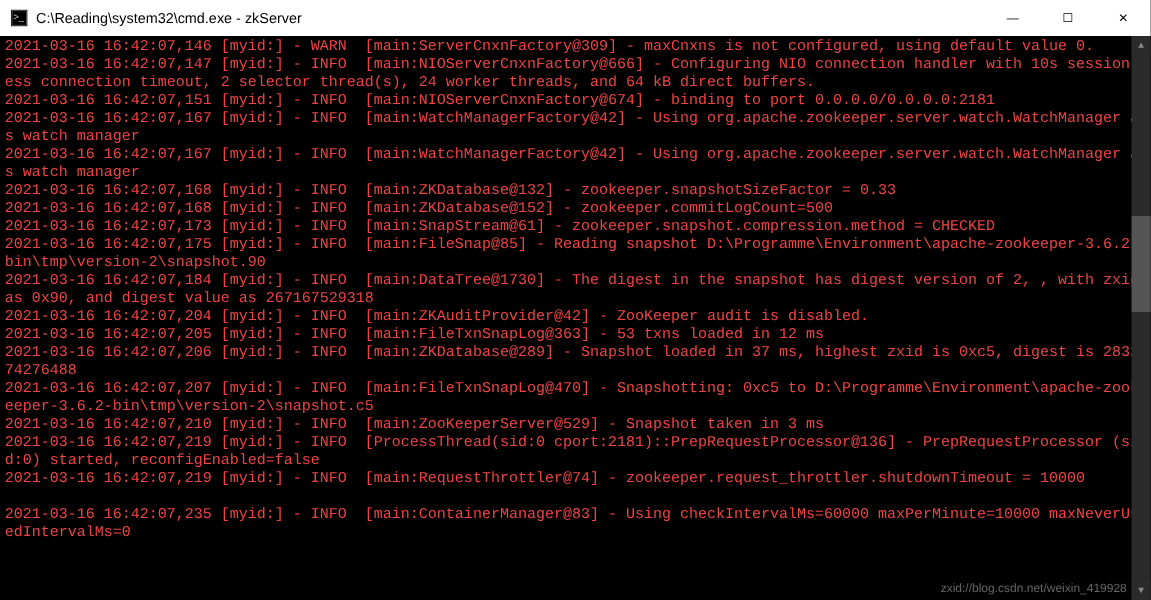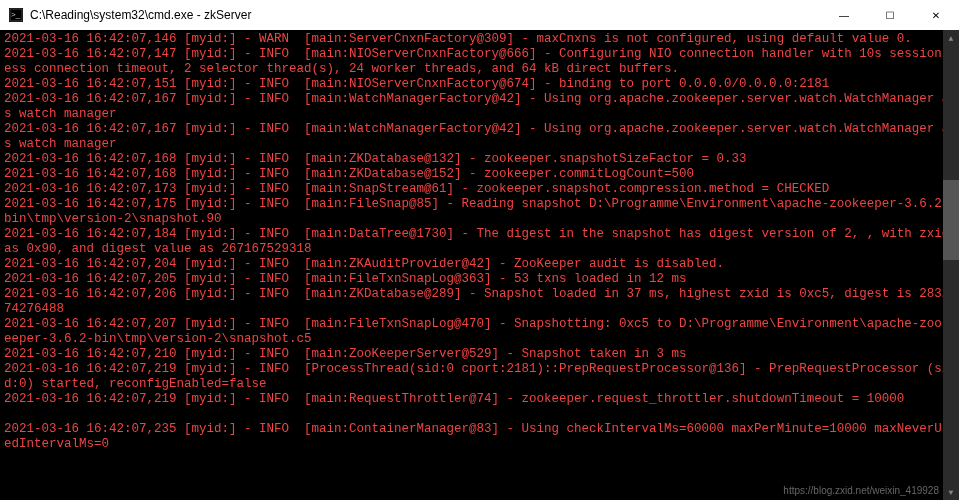--- a/index.html
+++ b/index.html
@@ -129,13 +129,13 @@
 2021-03-16 16:42:07,219 [myid:] - INFO  [main:RequestThrottler@74] - zookeeper.request_throttler.shutdownTimeout = 10000
 
 2021-03-16 16:42:07,235 [myid:] - INFO  [main:ContainerManager@83] - Using checkIntervalMs=60000 maxPerMinute=10000 maxNeverUsedIntervalMs=0</div>
 
 <div class="scrollbar">
   <div class="scroll-up">▲</div>
   <div class="scroll-thumb"></div>
   <div class="scroll-down">▼</div>
 </div>
 
-<div class="watermark">https://blog.zxid.net/weixin_419928</div>
+<div class="watermark">zxid://blog.csdn.net/weixin_419928</div>
 
 </body></html>

